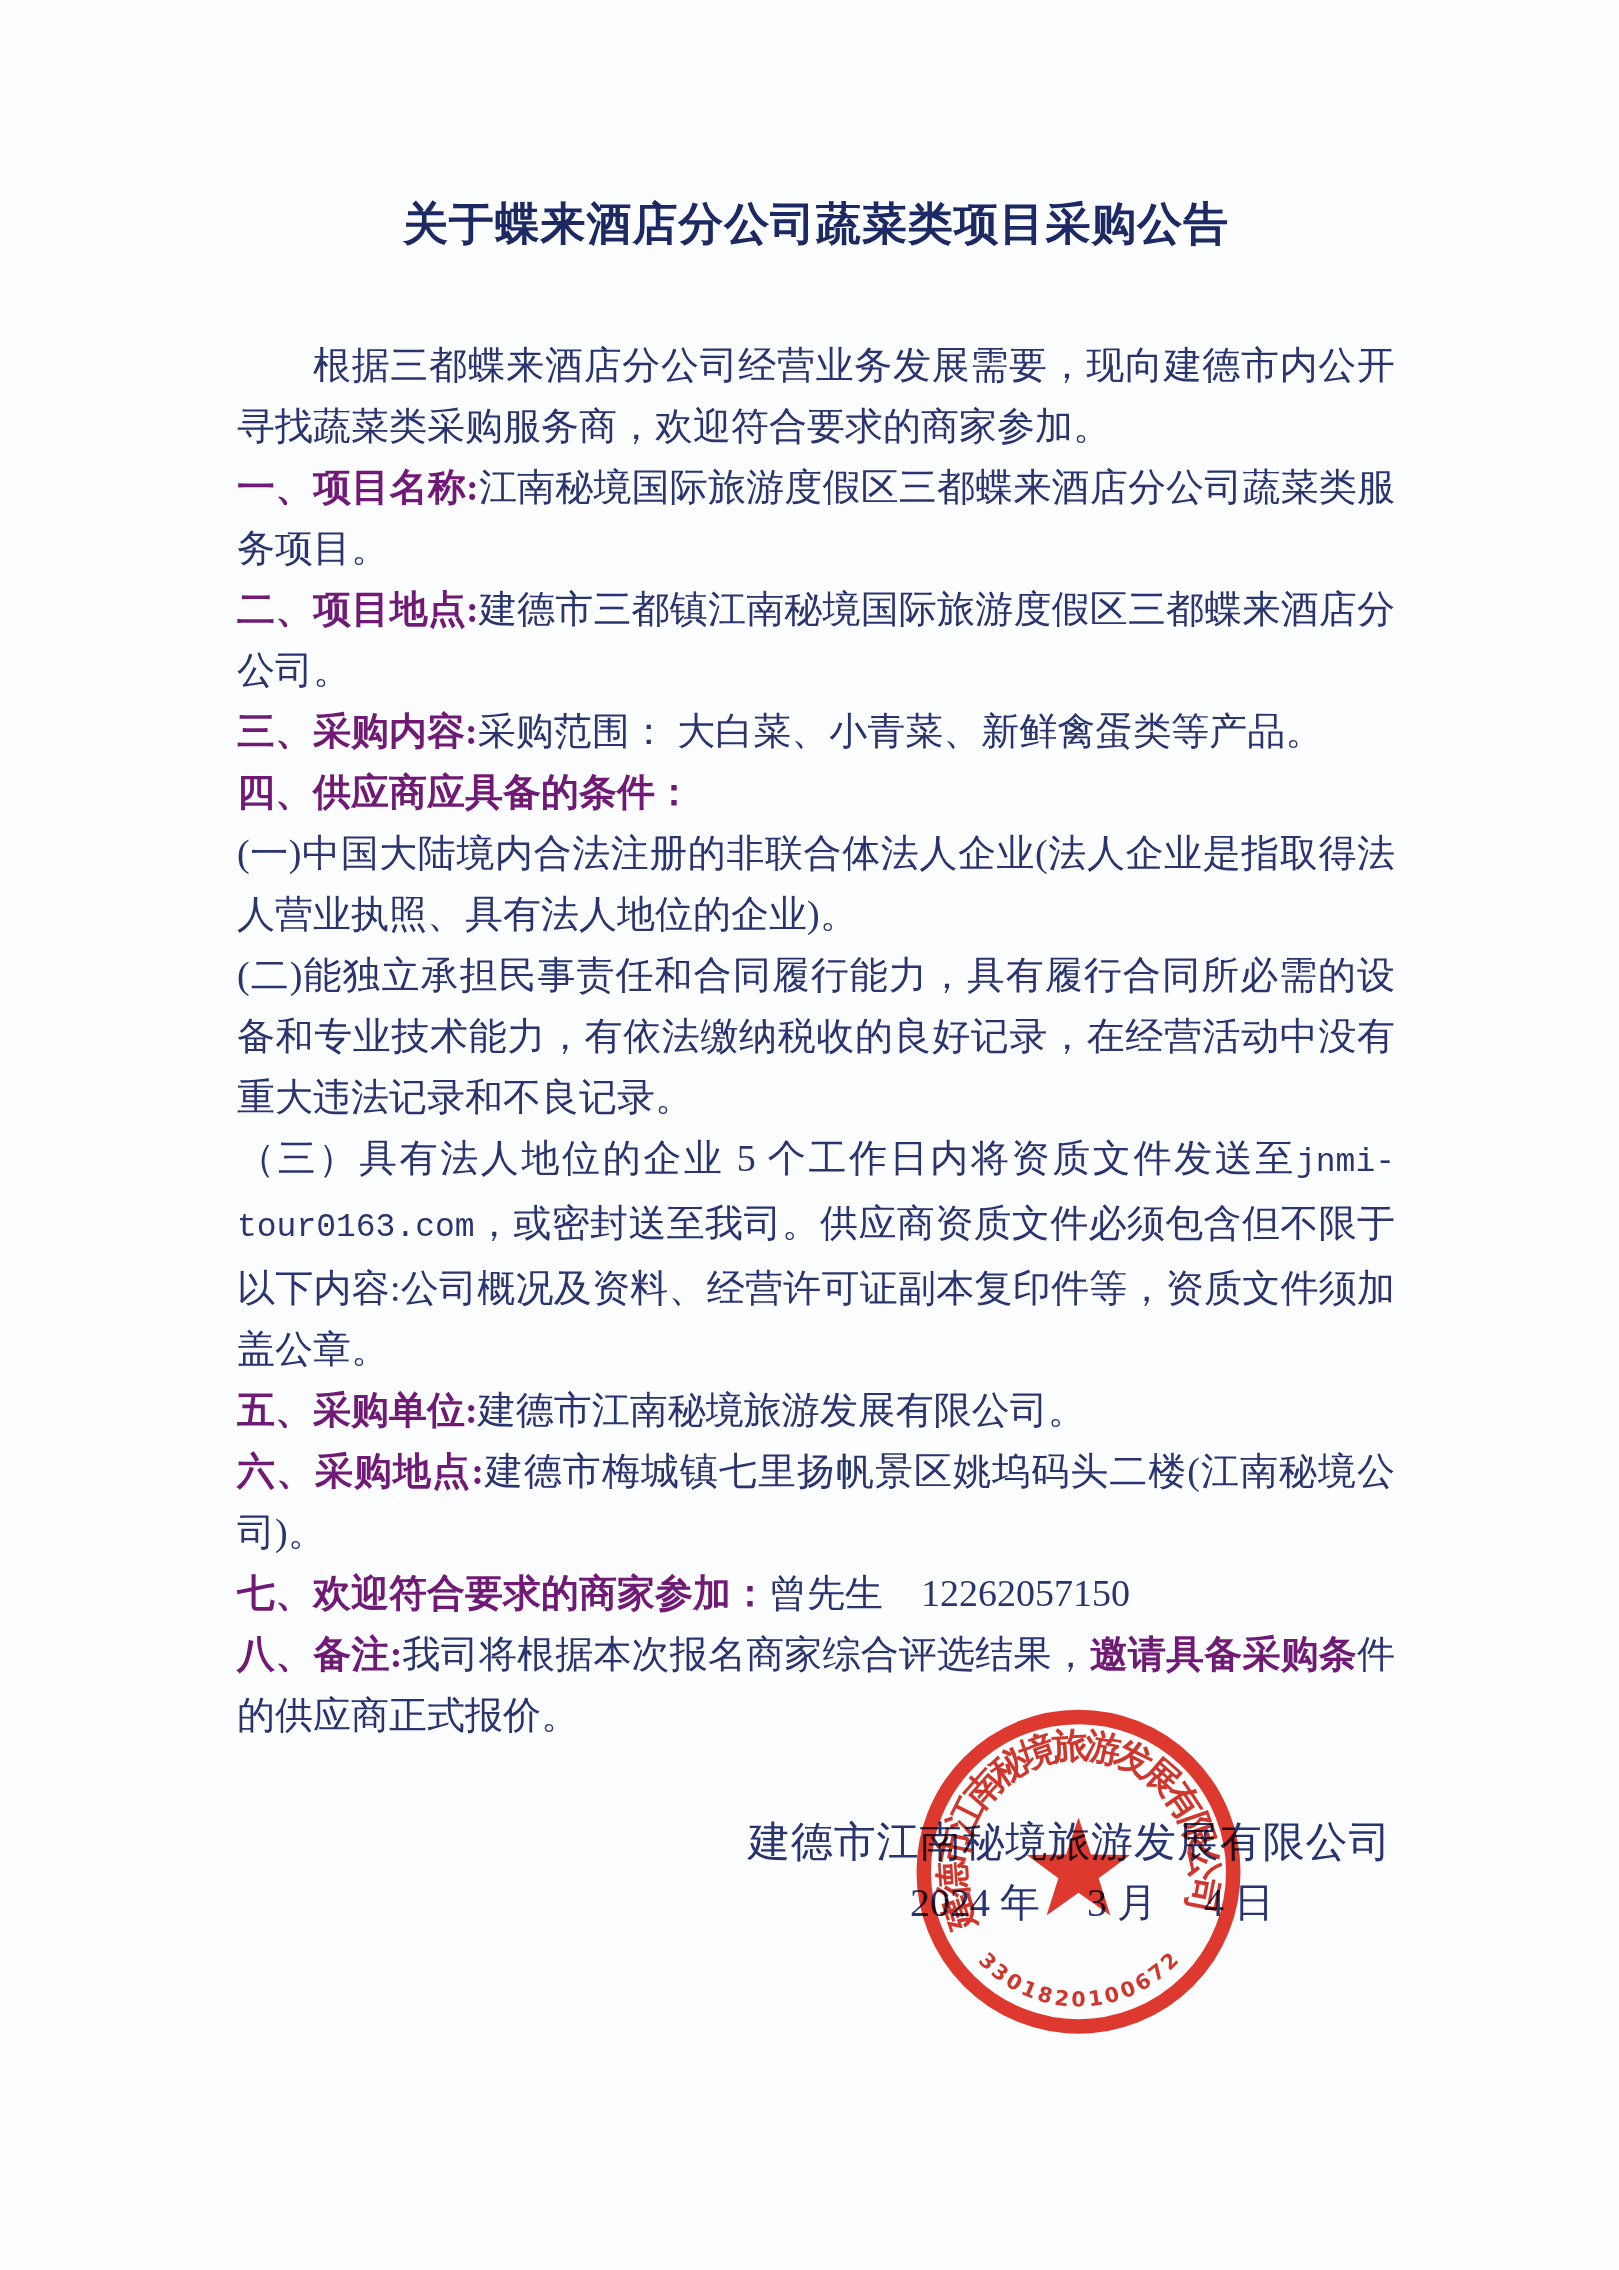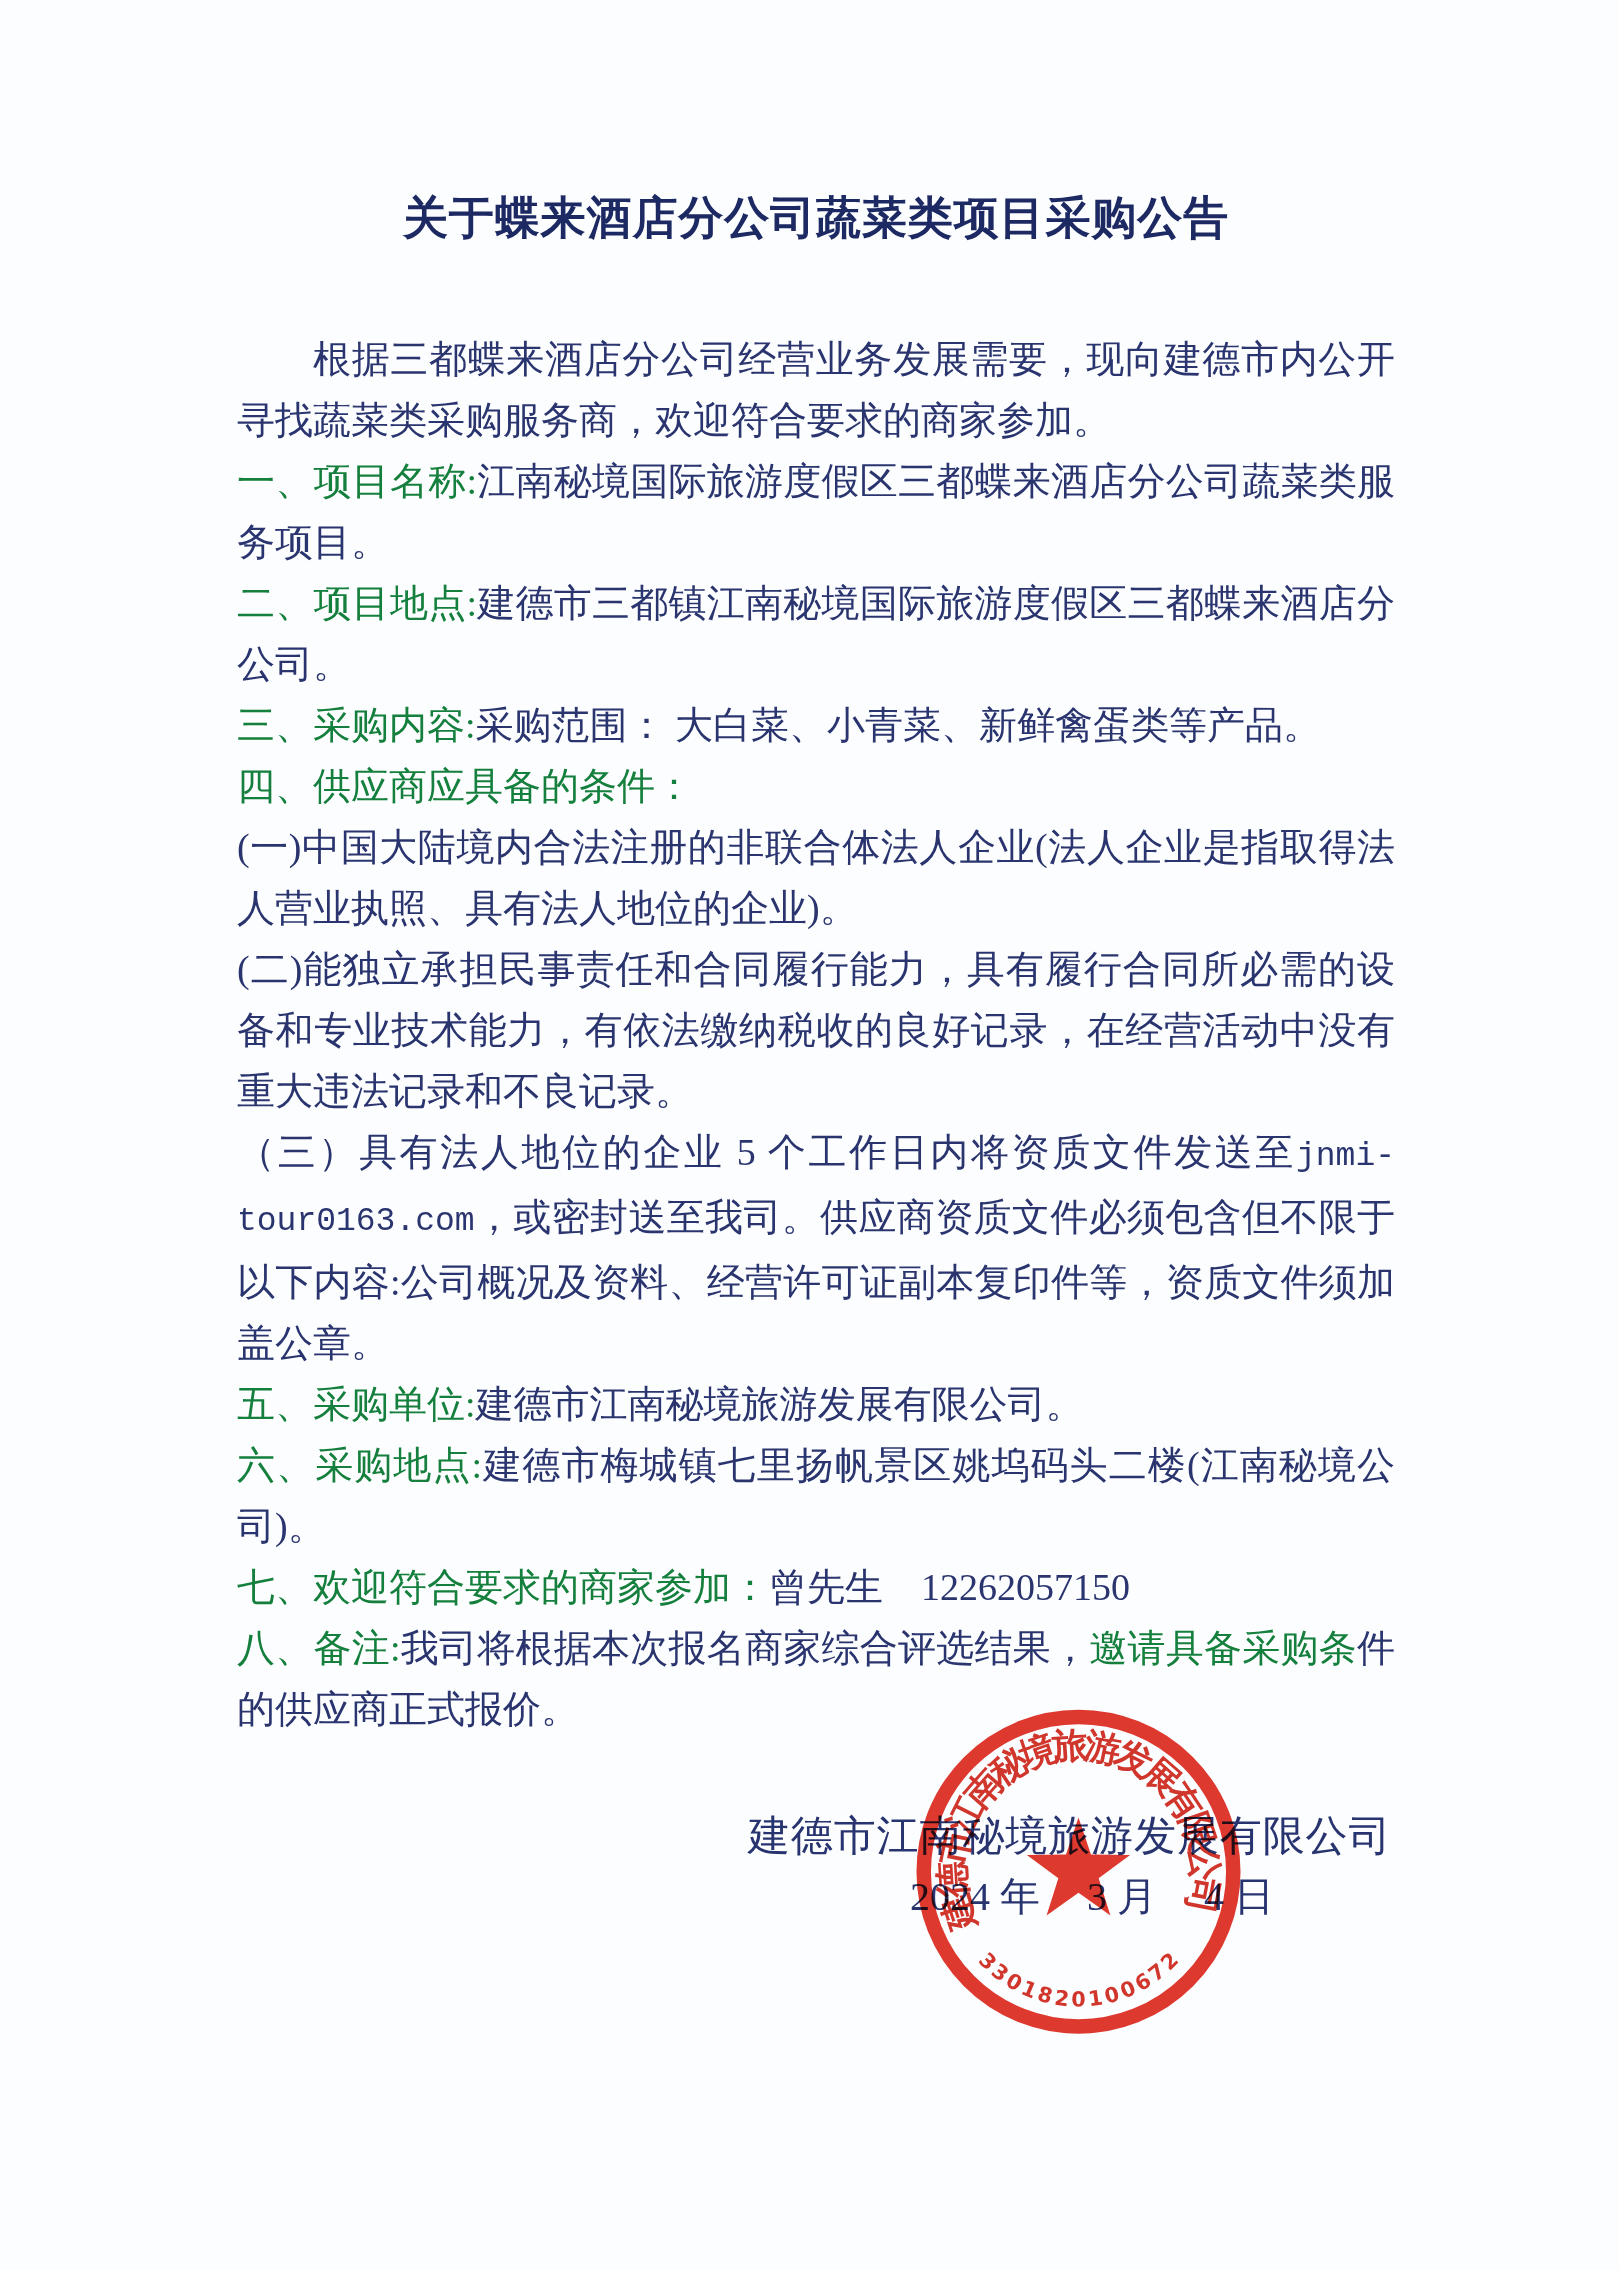--- a/index.html
+++ b/index.html
@@ -3,35 +3,35 @@
 <meta charset="utf-8">
 <style>
   html,body{margin:0;padding:0}
   body{
     width:1619px;height:2271px;
     background:#fcfdfe;
     position:relative;overflow:hidden;
     font-family:"Liberation Serif","DejaVu Serif",serif;
   }
   .page{position:absolute;inset:0;background:#fcfdfe}
-  .content{position:absolute;left:237px;top:0;width:1158px}
+  .content{position:absolute;left:237px;top:6px;width:1158px}
   .doc-title{
     margin:190px 0 0 0;
     font-size:45px;line-height:56px;font-weight:bold;
     text-align:center;color:#1d2963;letter-spacing:0.9px;
   }
   .body-text{
     margin-top:83px;
     font-size:38px;line-height:61px;
     color:#2a356f;
     text-align:justify;text-justify:inter-character;
   }
   .body-text p{margin:0;padding:0}
   p.indent{text-indent:76px}
-  .seg-bold{font-weight:normal;color:#15803d}
+  .seg-bold{font-weight:bold;color:#701a75}
   .latin-serif{font-family:"Liberation Serif","DejaVu Serif",serif}
   .latin-mono{font-family:"Liberation Mono","DejaVu Sans Mono",monospace;font-size:33px}
   .signature{
     margin-top:69px;
     text-align:right;padding-right:3.6px;
     font-size:42px;line-height:54px;color:#283470;letter-spacing:0.9px;
   }
   .sig-date{
     margin-top:7.2px;
     padding-left:673px;

